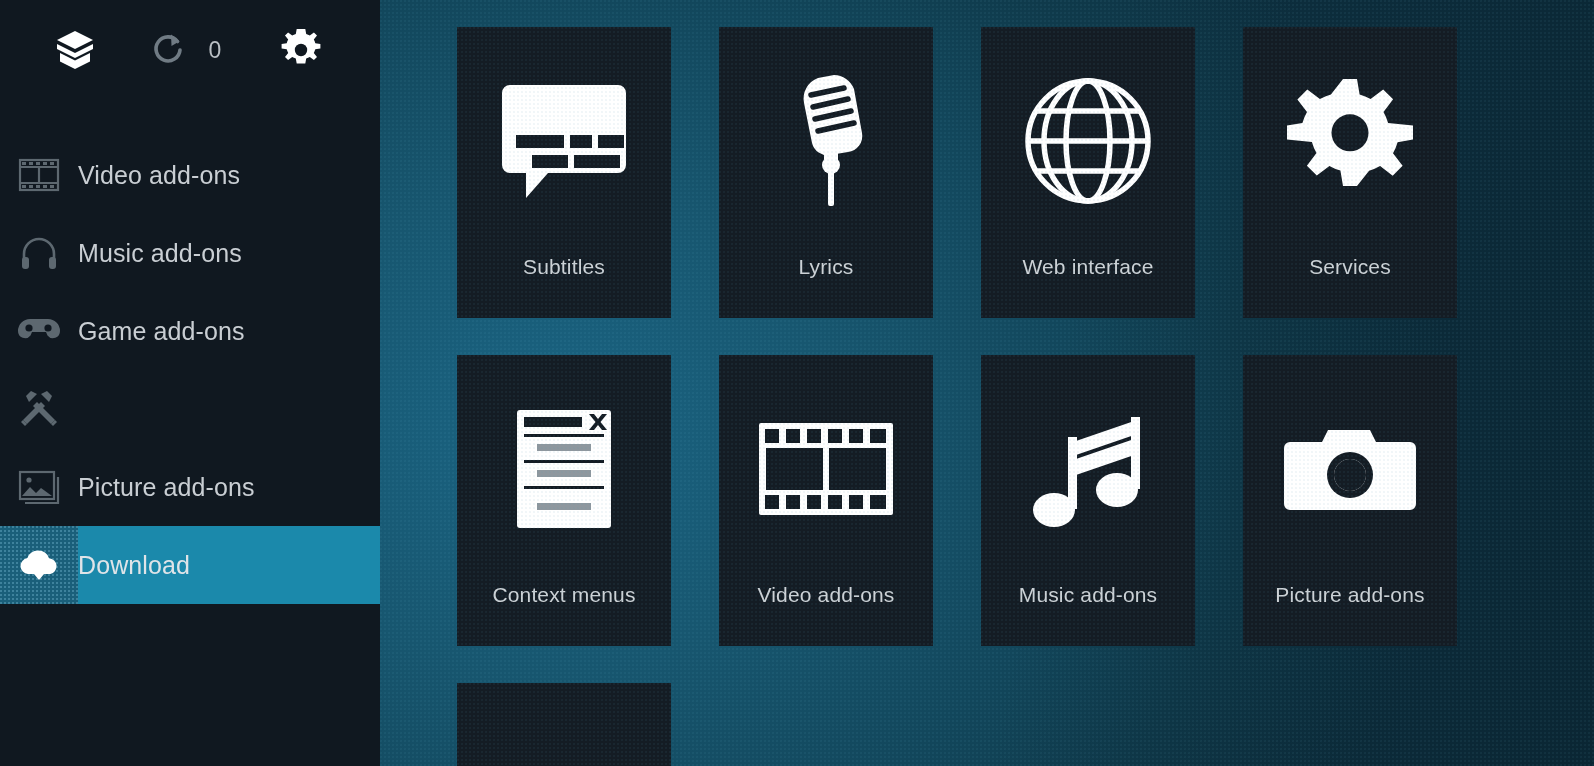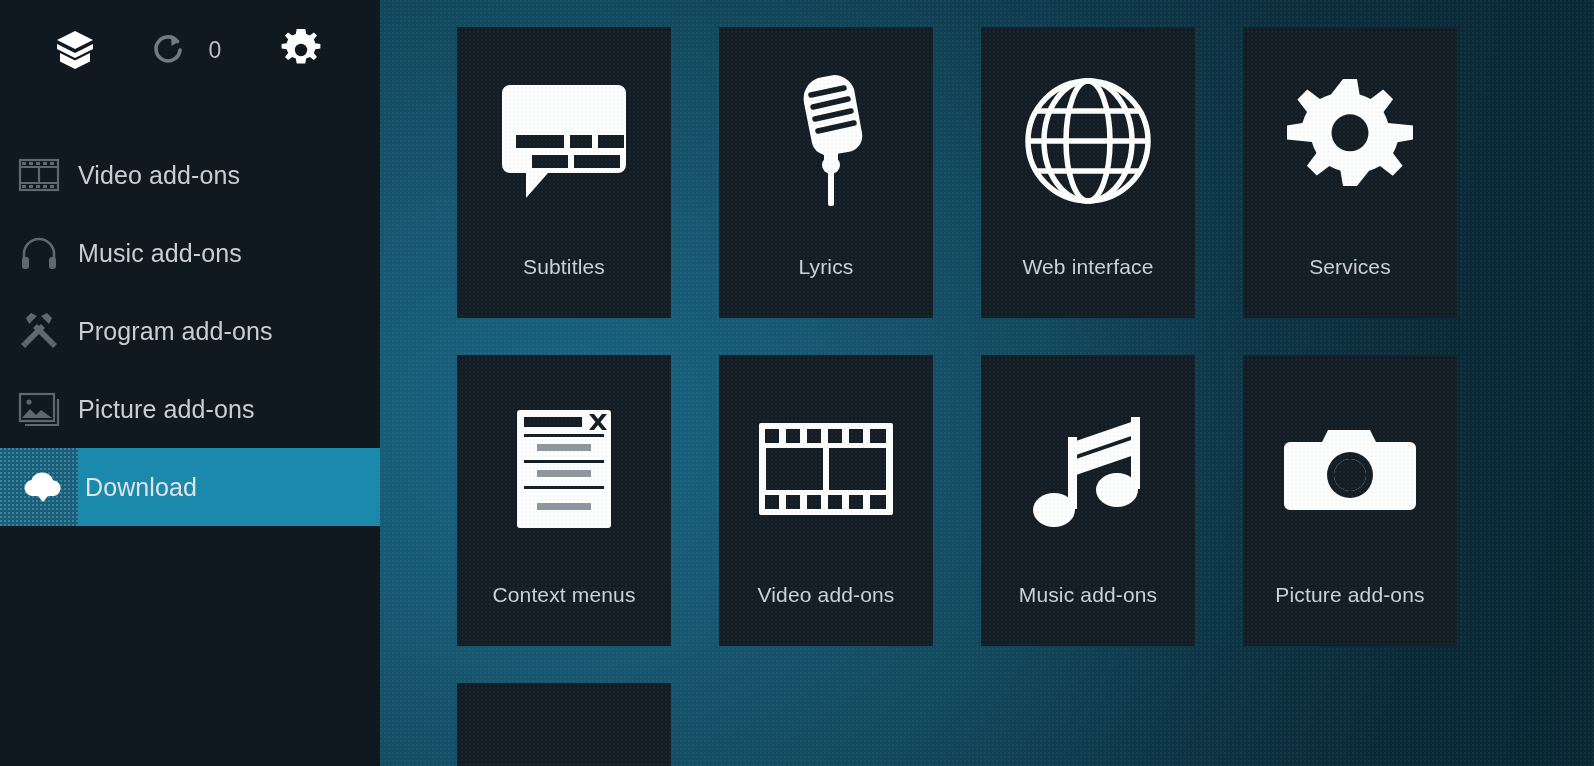--- a/index.html
+++ b/index.html
@@ -95,21 +95,21 @@
     background:#1a5f7a;
     background-image:radial-gradient(circle at 1px 1px, rgba(150,215,240,0.30) 0.7px, transparent 1px);
     background-size:4px 4px;
   }
   .side-item.selected .si-bg-bar {
     position:absolute; left:78px; top:0;
     width:302px; height:78px;
     background:#1b89ab;
   }
   .side-item.selected .si-icon,
-  .side-item.selected .si-label { position:relative; z-index:2;padding-left:7px; }
+  .side-item.selected .si-label { position:relative; z-index:2; }
   .side-item.selected .si-label { color:#dfe4e8; }
 
   .si-icon svg { display:block; }
 
   
   .grid {
     position:absolute;
     left:457px; top:27px;
     width:1060px;
     display:grid;
@@ -222,33 +222,43 @@
         <span class="si-icon">
           <svg width="38" height="36" viewBox="0 0 38 36" fill="none" stroke="#5d6870" stroke-width="2.6">
             <path d="M4 25 V19 A15 15 0 0 1 34 19 V25"></path>
             <rect x="2" y="22" width="7" height="12" rx="3" fill="#5d6870" stroke="none"></rect>
             <rect x="29" y="22" width="7" height="12" rx="3" fill="#5d6870" stroke="none"></rect>
           </svg>
         </span>
         <span class="si-label">Music add-ons</span>
       </div>
 
+      <div class="side-item">
+        <span class="si-icon">
+          <svg width="44" height="30" viewBox="0 0 44 30" fill="#5d6870">
+            <path d="M13 3 h18 a12 12 0 0 1 12 12 a7 7 0 0 1 -12.5 4.4 L29 16 h-14 l-1.5 3.4
+                     A7 7 0 0 1 1 15 A12 12 0 0 1 13 3 Z"></path>
+            <circle cx="12" cy="12" r="3.6" fill="#101820"></circle>
+            <circle cx="31" cy="12" r="3.6" fill="#101820"></circle>
+          </svg>
+        </span>
+        <span class="si-label">Game add-ons</span>
+      </div>
 
       <div class="side-item">
         <span class="si-icon">
           <svg width="40" height="40" viewBox="0 0 40 40" fill="#5d6870">
             <path d="M4 31 l18-18 4 4 -18 18 z"></path>
             <path d="M22 5 l6-3 5 5 -3 6 -4 -4 z"></path>
             <path d="M2 33 l4 4 2 -2 -4 -4 z"></path>
             <path d="M36 31 l-18-18 -4 4 18 18 z"></path>
             <path d="M18 5 l-6-3 -5 5 3 6 4 -4 z"></path>
             <path d="M38 33 l-4 4 -2 -2 4 -4 z"></path>
           </svg>
         </span>
-        <span class="si-label">Program add-ons</span>
       </div>
 
       <div class="side-item">
         <span class="si-icon">
           <svg width="42" height="34" viewBox="0 0 42 34" fill="none" stroke="#5d6870" stroke-width="2.2">
             <rect x="2" y="2" width="34" height="27"></rect>
             <path d="M40 7 v26 H7"></path>
             <circle cx="11" cy="10" r="2.6" fill="#5d6870" stroke="none"></circle>
             <path d="M4 26 l8-9 6 6 5-5 11 8 z" fill="#5d6870" stroke="none"></path>
           </svg>

